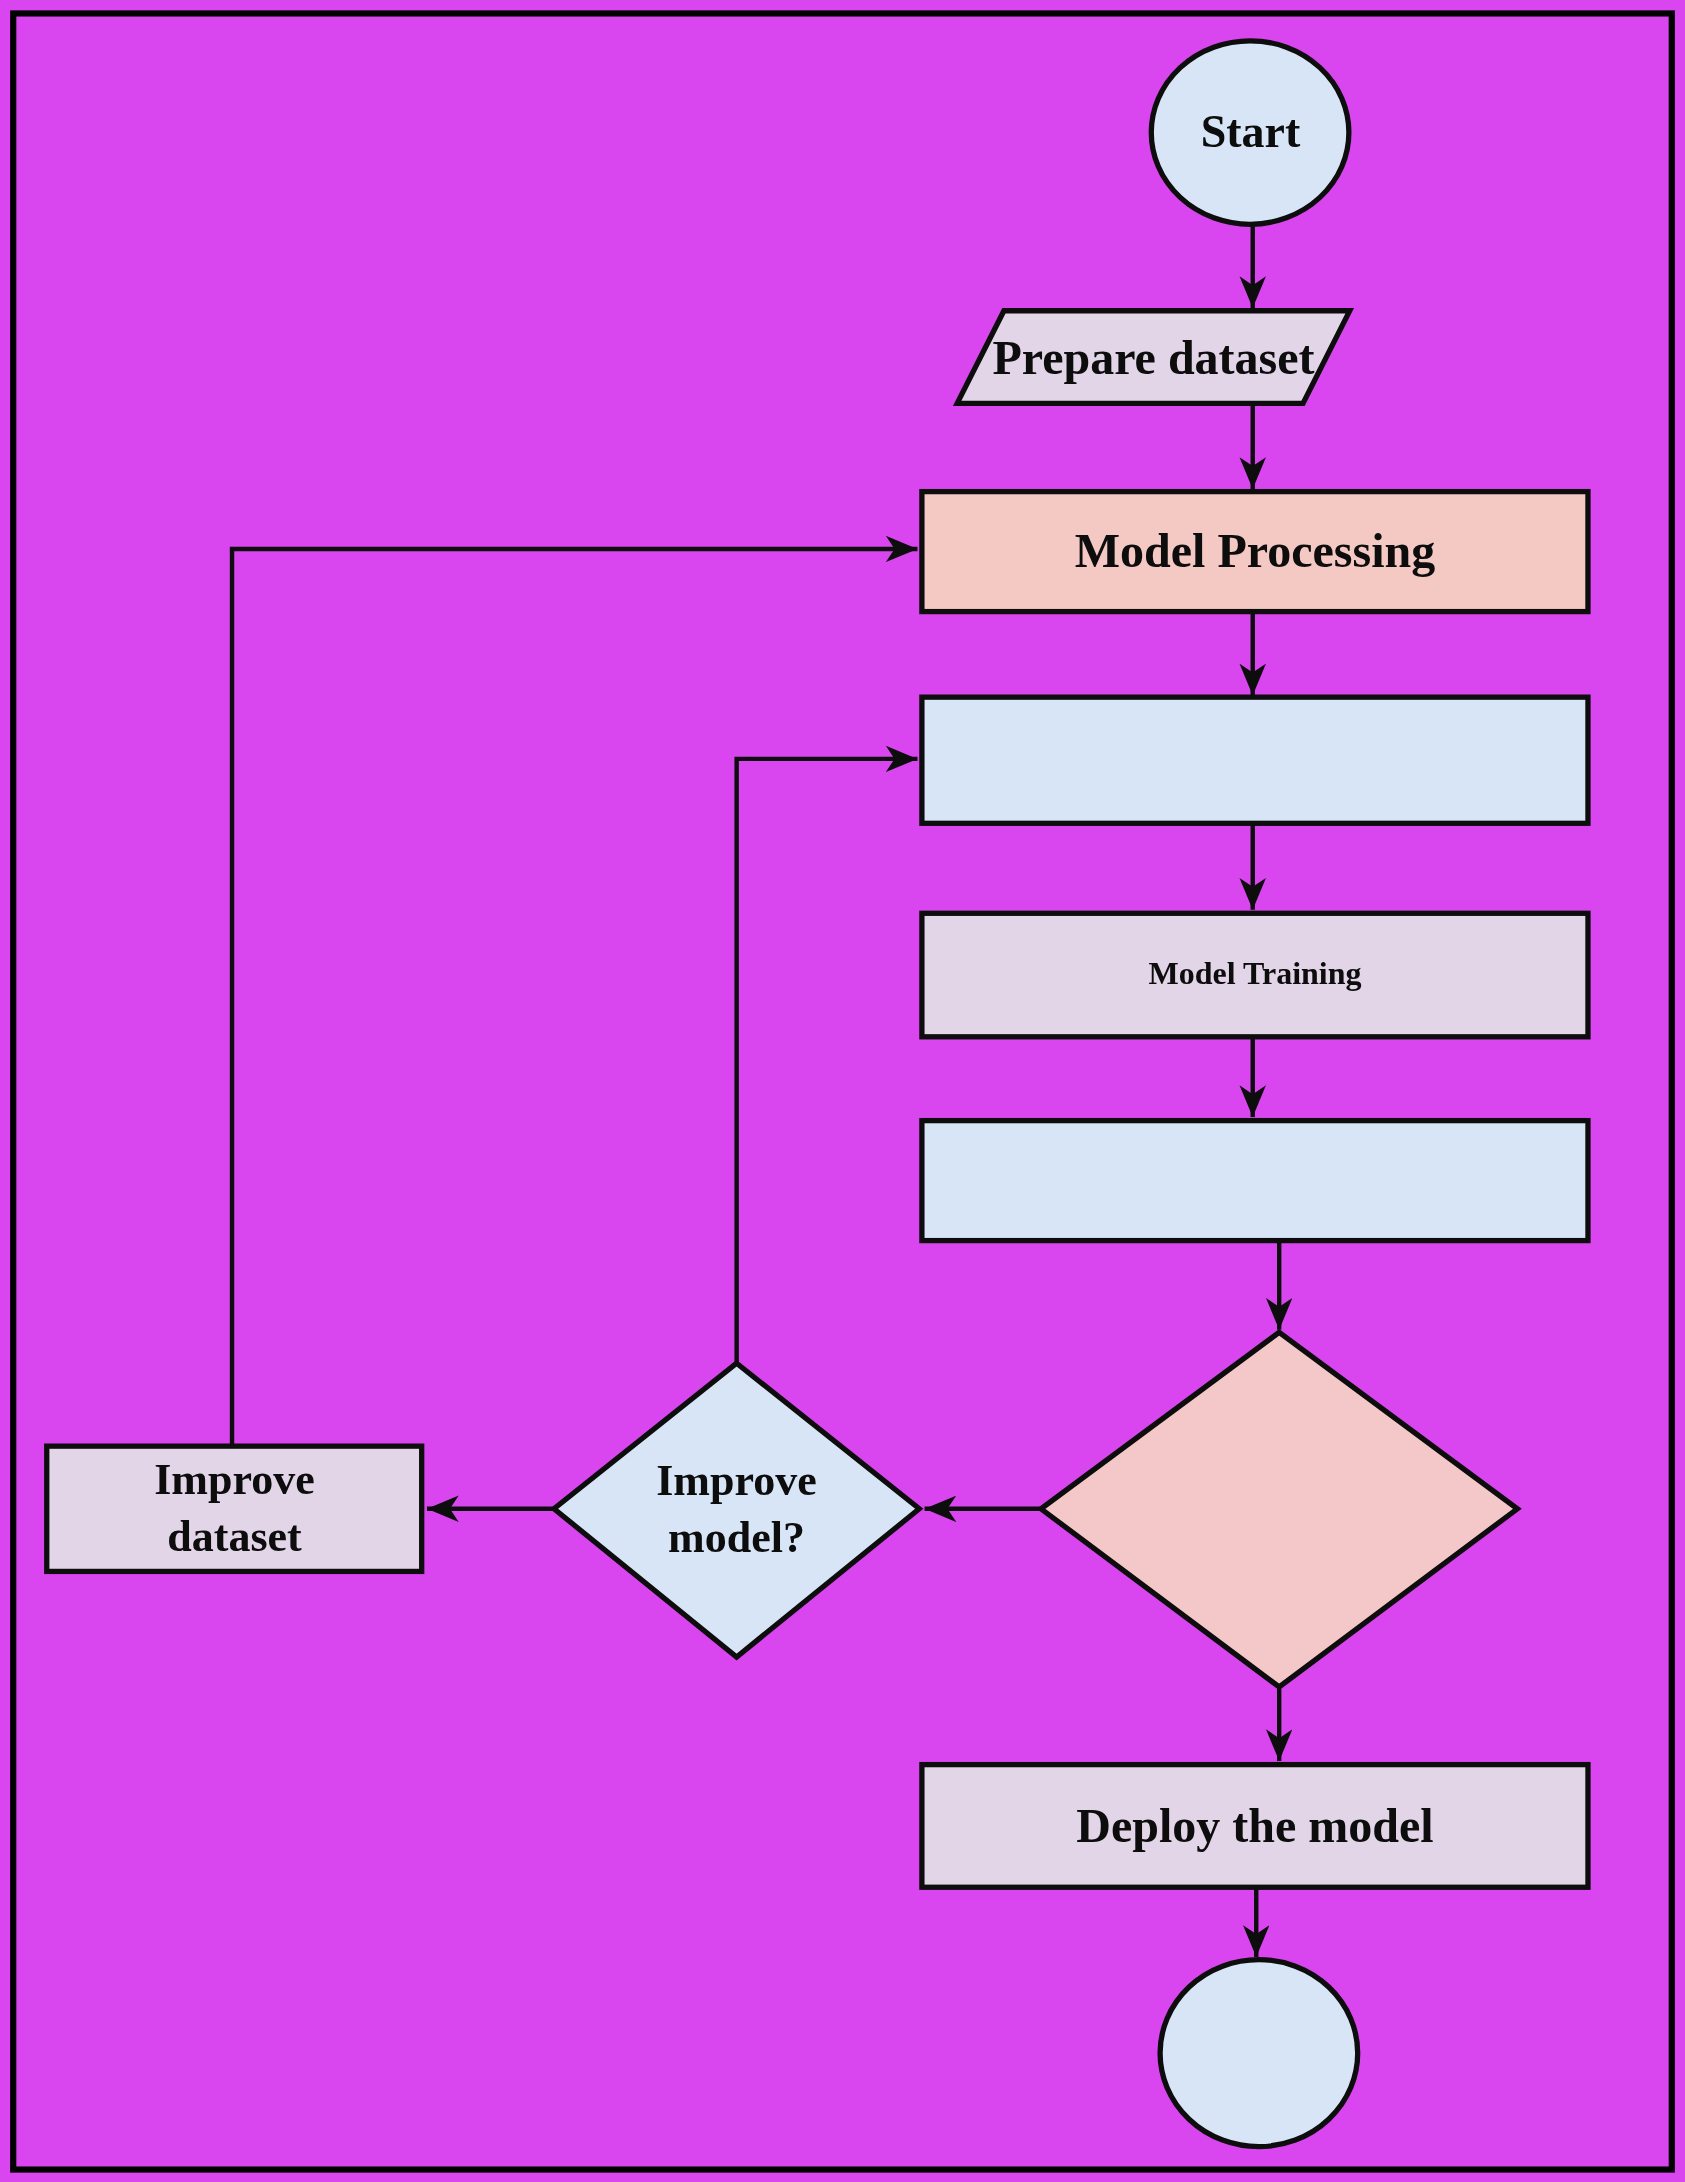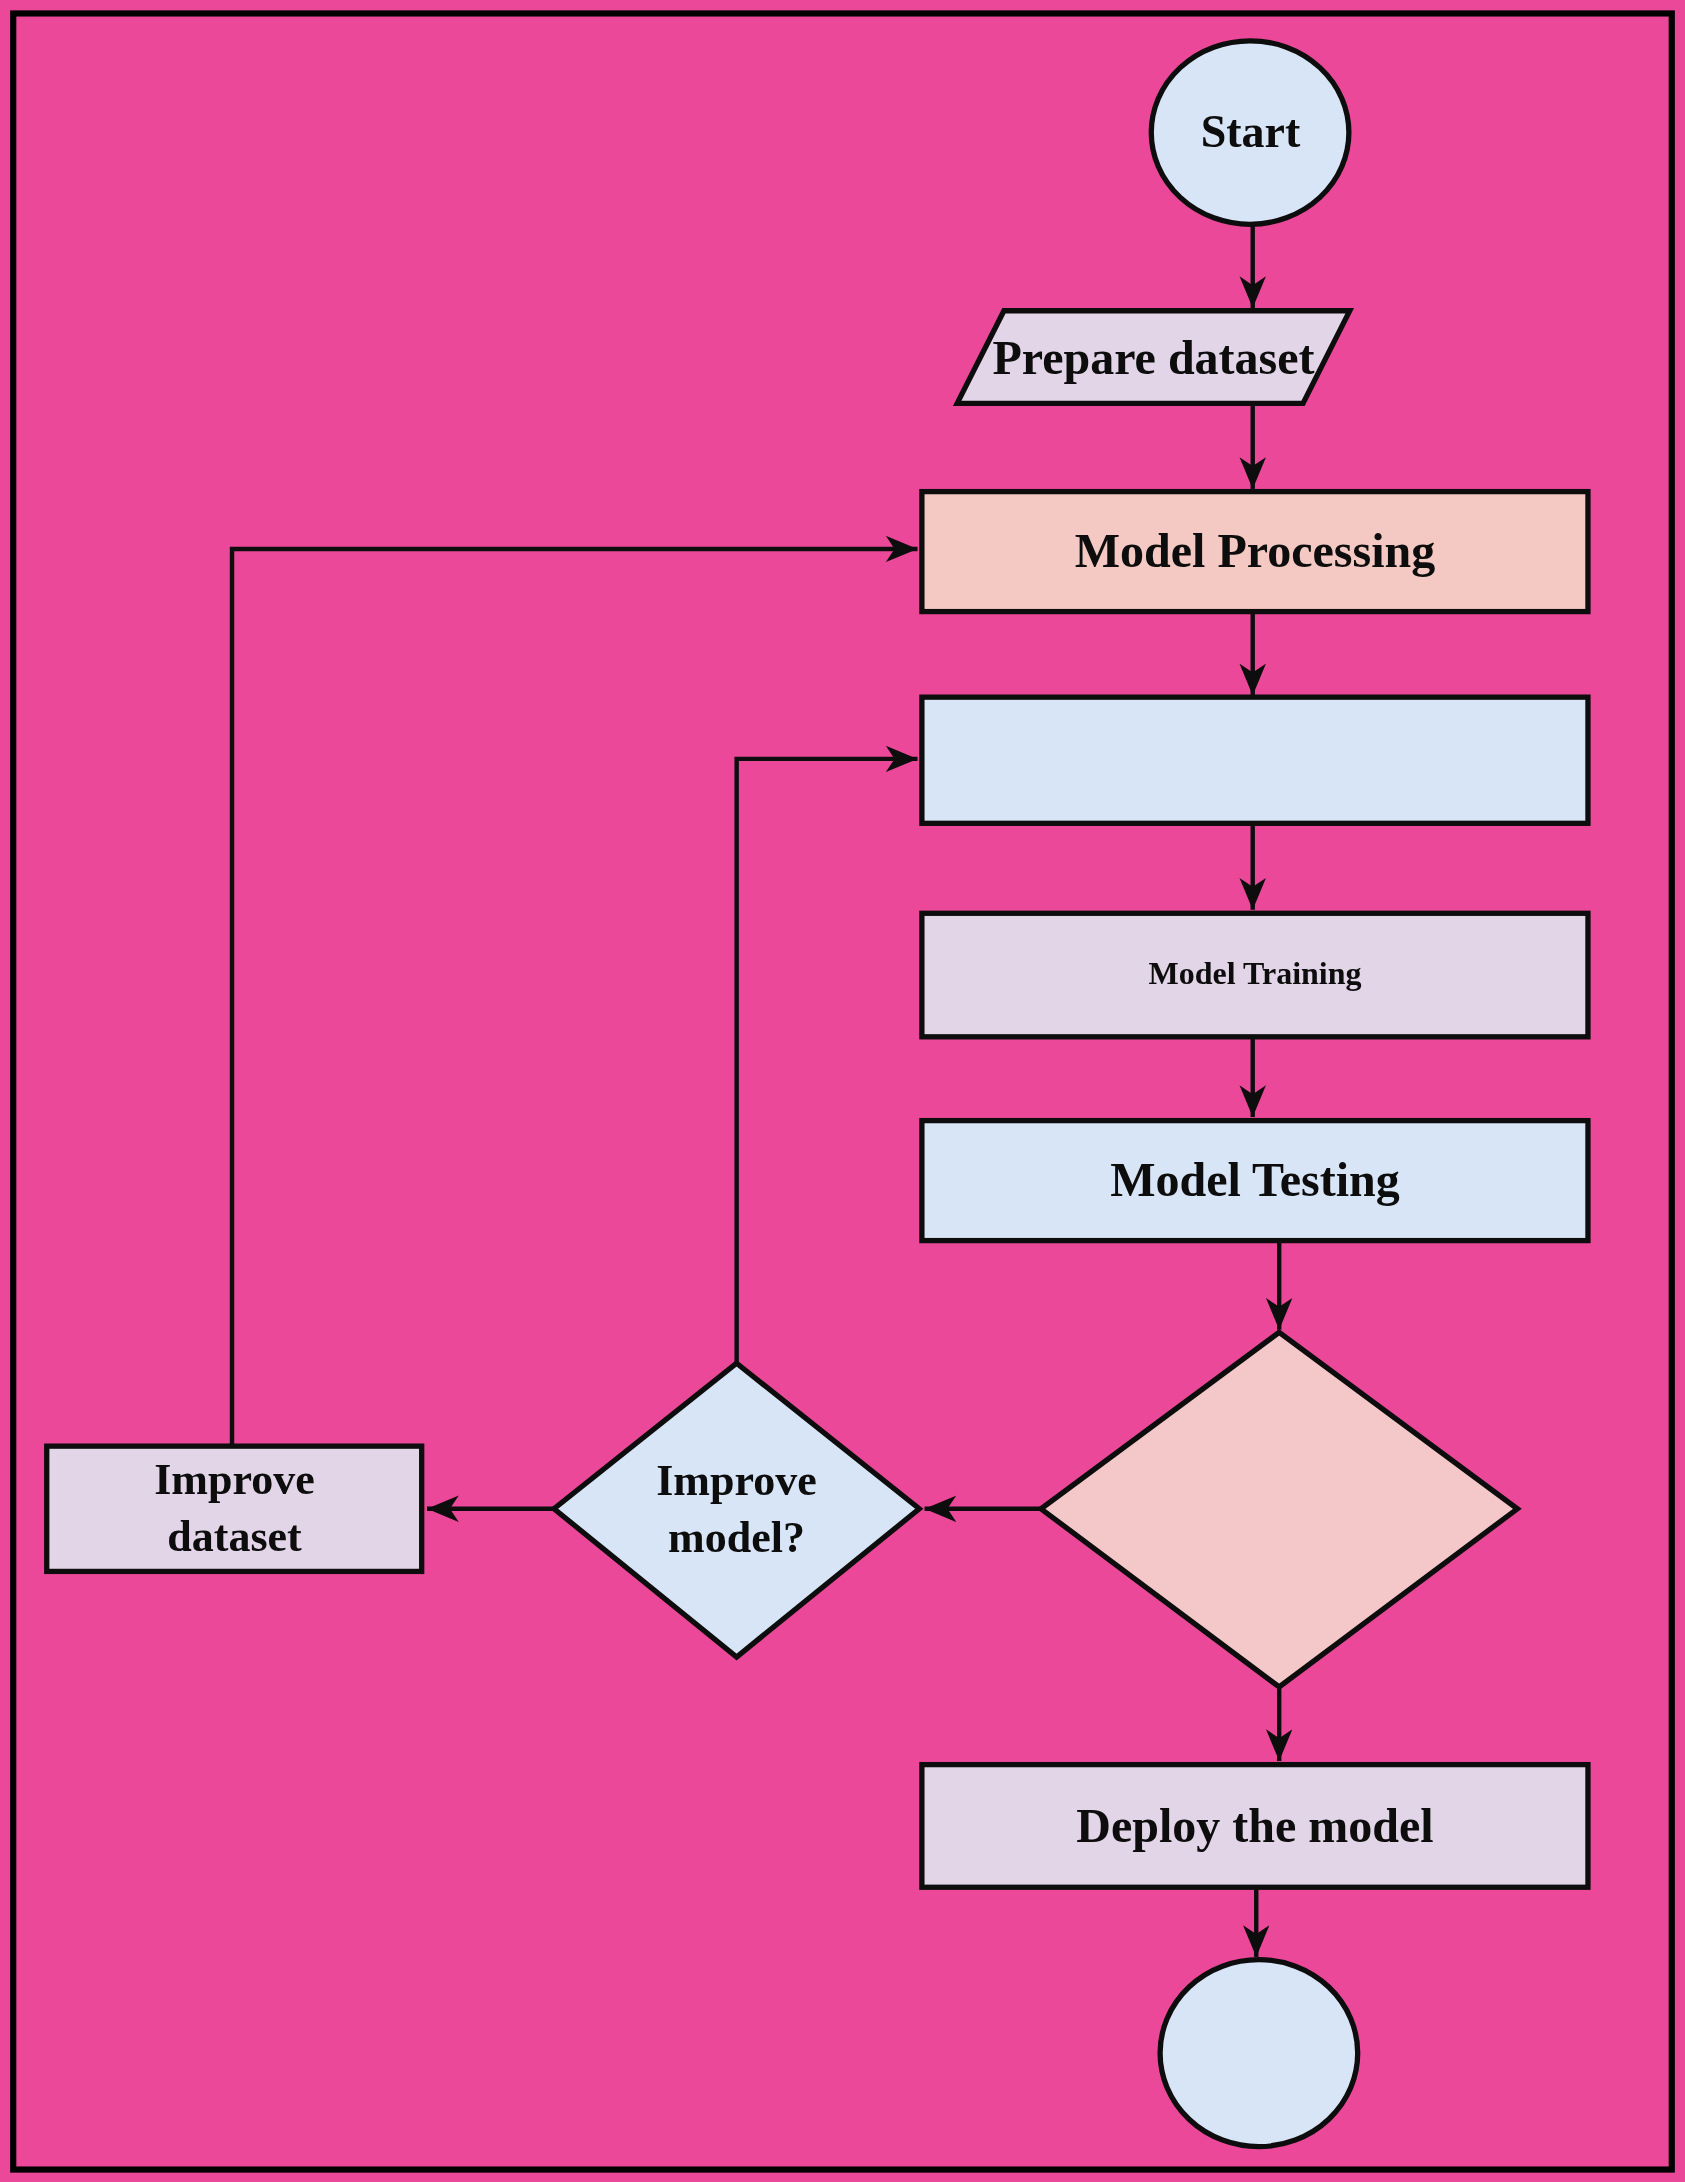--- a/index.html
+++ b/index.html
@@ -4,21 +4,21 @@
 <style>
   html, body {
     margin: 0;
     padding: 0;
     background: #ffffff;
   }
   .canvas {
     position: relative;
     width: 1685px;
     height: 2183px;
-    background: #ec4899;
+    background: #d946ef;
     overflow: hidden;
     font-family: "Liberation Serif", "DejaVu Serif", serif;
   }
   .diagram-svg {
     position: absolute;
     left: 0;
     top: 0;
     width: 1685px;
     height: 2183px;
   }
@@ -86,21 +86,20 @@
     <polygon class="shape" points="835,1545 1042,1710 835,1878 628,1710" fill="#d8e5f7"></polygon>
     <rect class="shape" x="53" y="1639" width="425" height="142" fill="#e2d5e7"></rect>
     <rect class="shape" x="1045" y="2000" width="755" height="139" fill="#e2d5e7"></rect>
     <ellipse class="shape" cx="1427" cy="2327" rx="112" ry="106" fill="#d8e5f7"></ellipse>
   </svg>
 
   <div class="lbl lbl-start">Start</div>
   <div class="lbl lbl-prepare">Prepare dataset</div>
   <div class="lbl lbl-dataproc">Model Processing</div>
   <div class="lbl lbl-training">Model Training</div>
-  <div class="lbl lbl-testing">Model Testing</div>
   <div class="lbl lbl-impmodel">Improve
 model?</div>
   <div class="lbl lbl-impdata">Improve
 dataset</div>
   <div class="lbl lbl-deploy">Deploy the model</div>
 
 </div>
 
 
 </body></html>

